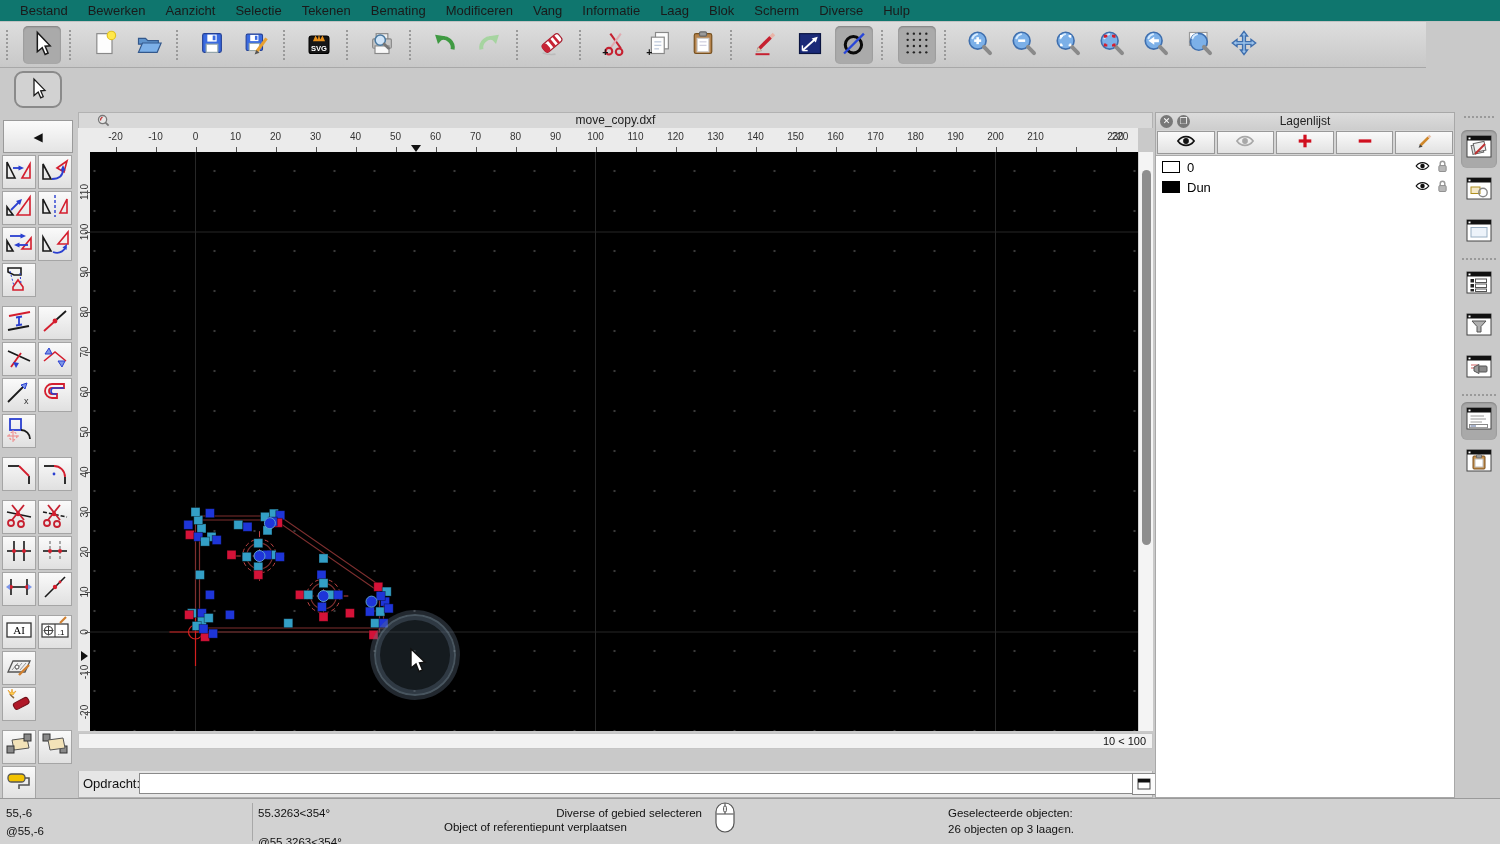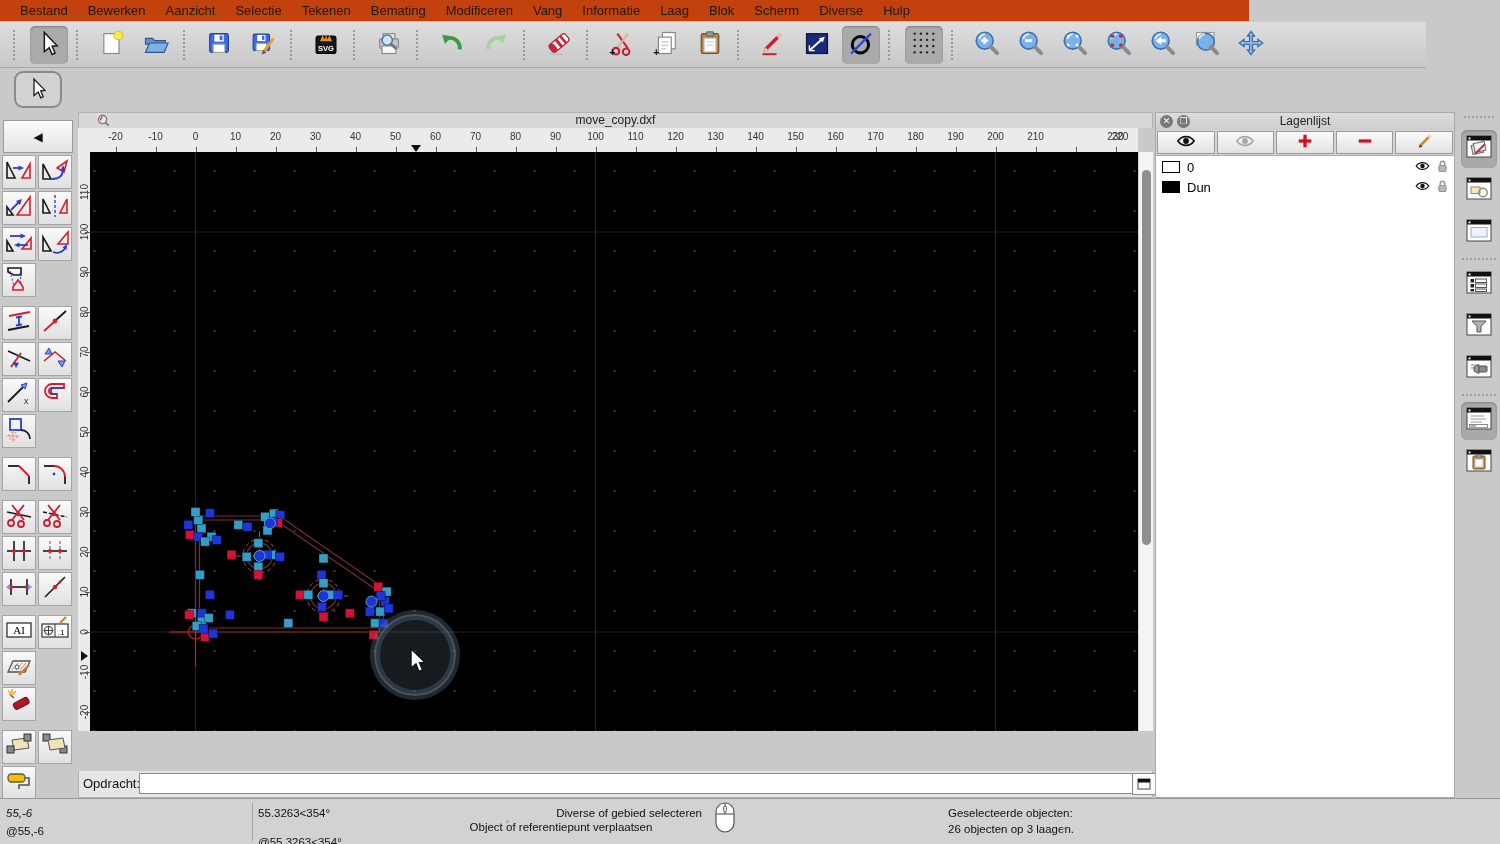--- a/index.html
+++ b/index.html
@@ -1,21 +1,21 @@
 <!DOCTYPE html>
 <html><head>
 <meta charset="utf-8">
 <style>
   html,body{margin:0;padding:0;}
   #app{position:relative;width:1500px;height:844px;background:#c9c9c9;font-family:"Liberation Sans",sans-serif;overflow:hidden;-webkit-font-smoothing:antialiased;}
   
-  .menubar{position:absolute;left:0;top:0;width:1249px;height:22px;background:#c2410c;border-bottom:1px solid #c2c2c2;display:flex;align-items:center;padding-left:10px;box-sizing:border-box;}
+  .menubar{position:absolute;left:0;top:0;width:1500px;height:22px;background:#0f766e;border-bottom:1px solid #c2c2c2;display:flex;align-items:center;padding-left:10px;box-sizing:border-box;}
   .menu-item{font-size:13px;color:#1a1a1a;padding:0 10px;white-space:nowrap;cursor:default;}
   
-  .toolbar{position:absolute;left:0;top:22px;width:1426px;height:46px;background:linear-gradient(#dedede,#c8c8c8);border-bottom:1px solid #a8a8a8;display:flex;align-items:center;padding-left:13px;box-sizing:border-box;}
+  .toolbar{position:absolute;left:0;top:22px;width:1426px;height:46px;background:linear-gradient(#dedede,#c8c8c8);border-bottom:1px solid #a8a8a8;display:flex;align-items:center;padding-left:6px;box-sizing:border-box;}
   .tb-btn{width:38px;height:38px;display:flex;align-items:center;justify-content:center;margin:0 3px;border-radius:5px;}
   .tb-btn.pressed{background:#aaaaaa;box-shadow:inset 0 1px 2px rgba(0,0,0,.25);}
   .tb-sep{width:7px;height:30px;border-left:2px dotted #9a9a9a;margin:0 5px;}
   .tb-handle{width:6px;height:30px;border-left:2px dotted #9a9a9a;margin-right:6px;}
   
   .palette{position:absolute;left:0;top:68px;width:76px;height:730px;background:#c9c9c9;}
   .cad-pointer-btn{position:absolute;left:14px;top:3px;width:44px;height:33px;border:2px solid #8a8a8a;border-radius:9px;background:#d2d2d2;display:flex;align-items:center;justify-content:center;}
   .back-btn{position:absolute;left:3px;top:52px;width:68px;height:31px;background:linear-gradient(#fbfbfb,#e4e4e4);border:1px solid #9a9a9a;display:flex;align-items:center;justify-content:center;font-size:12px;color:#111;}
   .tool-grid{position:absolute;left:2px;top:87px;width:74px;display:flex;flex-direction:column;}
   .tool-row{display:flex;height:36px;}
@@ -773,20 +773,23 @@
         <svg width="22" height="28" viewBox="0 0 22 28">
           <path d="M4,2 L4,21 L9,17 L12,24.5 L15.5,23 L12.5,15.8 L18,15.2 Z" fill="#fff" stroke="#111" stroke-width="1.4"></path>
         </svg>
       </div>
     </div>
 
   <div class="vscroll">
     <div class="vscroll-thumb" id="vthumb" style="top: 18px; height: 375px;"></div>
   </div>
 
+  <div class="hstrip">
+    <span>10 &lt; 100</span>
+  </div>
 
 
   <div class="cmd-row">
     <span class="lbl">Opdracht:</span>
     <input class="cmd-input" type="text" value="" style="">
     <div class="cmd-btn">
       <svg width="14" height="12" viewBox="0 0 14 12">
           <rect x="1" y="1" width="12" height="10" fill="#fff" stroke="#444"></rect>
           <rect x="1" y="1" width="12" height="3.5" fill="#111"></rect>
         </svg>
@@ -946,28 +949,28 @@
             <rect x="3" y="4" width="24" height="4.5" fill="#111"></rect>
             <rect x="4.5" y="5.5" width="2" height="1.8" fill="#fff"></rect>
             <rect x="9" y="10" width="12" height="13" rx="1" fill="#c89048" stroke="#7a5020"></rect>
             <rect x="12.5" y="8.5" width="5" height="3.5" rx="1" fill="#9a9a9a" stroke="#666"></rect>
             <rect x="11" y="13" width="8" height="8" fill="#fff" stroke="#bbb"></rect>
           </svg></span>
       </div>
     </div>
 
   <div class="statusbar">
-    <div class="sb-line" style="left:6px;top:8px;font-style:italic;">55,-6</div>
+    <div class="sb-line" style="left:6px;top:8px;">55,-6</div>
     <div class="sb-line" style="left:6px;top:26px;">@55,-6</div>
     <div class="sb-sep" style="left:252px;"></div>
     <div class="sb-line" style="left:258px;top:8px;">55.3263&lt;354°</div>
     <div class="sb-line" style="left:258px;top:26px;margin-top:11px;">@55.3263&lt;354°</div>
     <div class="sb-dot" style="left:506px;top:21px;"></div>
     <div class="sb-line" style="left:440px;top:8px;width:262px;text-align:right;">Diverse of gebied selecteren</div>
-    <div class="sb-line" style="left:420px;top:22px;width:282px;text-align:center;">Object of referentiepunt verplaatsen</div>
+    <div class="sb-line" style="left:444px;top:22px;width:282px;text-align:left;">Object of referentiepunt verplaatsen</div>
     <div class="sb-line" style="left:712px;top:2px;">
       <svg width="26" height="34" viewBox="0 0 26 34">
           <rect x="4" y="2" width="18" height="29" rx="9" fill="#fff" stroke="#555" stroke-width="1.2"></rect>
           <line x1="13" y1="2" x2="13" y2="13" stroke="#555" stroke-width="1.1"></line>
           <line x1="4.5" y1="13" x2="21.5" y2="13" stroke="#555" stroke-width="1.1"></line>
           <rect x="11.5" y="5" width="3" height="6" rx="1.5" fill="#e8e8e8" stroke="#555" stroke-width="0.9"></rect>
         </svg>
     </div>
     <div class="sb-line" style="left:948px;top:8px;">Geselecteerde objecten:</div>
     <div class="sb-line" style="left:948px;top:24px;">26 objecten op 3 laagen.</div>

